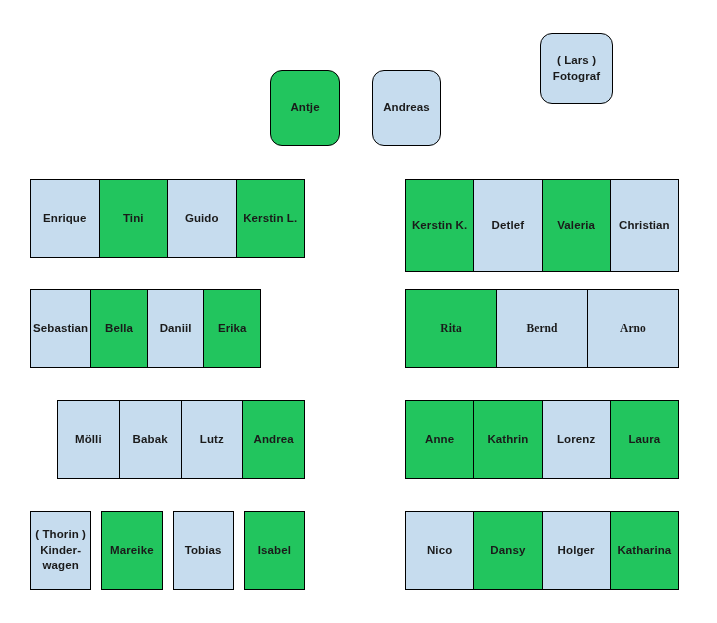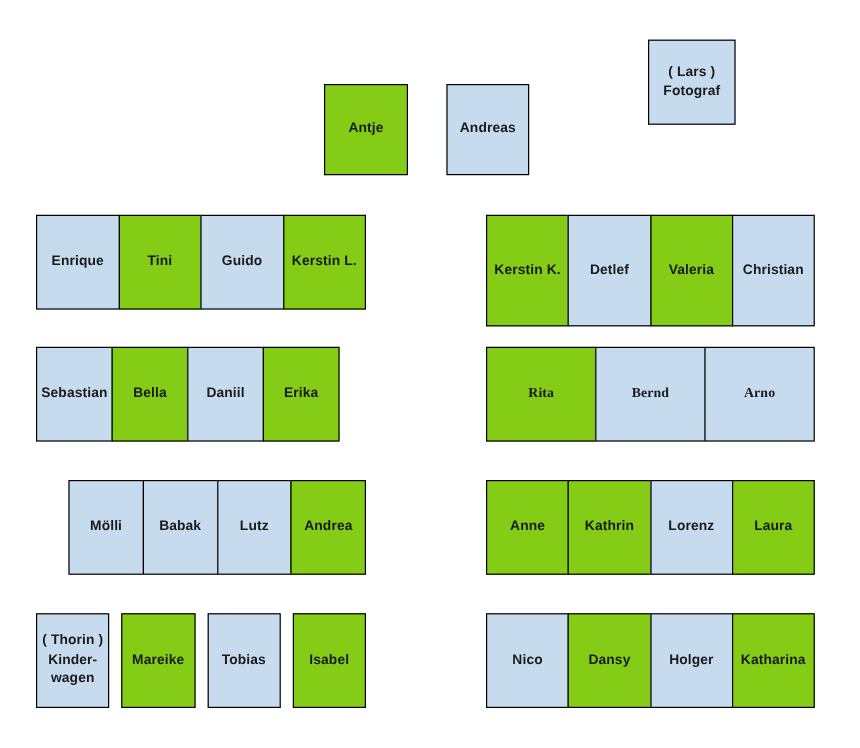--- a/index.html
+++ b/index.html
@@ -31,24 +31,24 @@
     text-align: center;
     font-size: 11.5px;
     font-weight: bold;
     color: #1a1a1a;
     line-height: 1.35;
     letter-spacing: 0.1px;
     white-space: pre-line;
     padding: 1px 2px;
   }
   .seat.blue  { background: #c6dcee; }
-  .seat.pink  { background: #84cc16; }
+  .seat.pink  { background: #22c55e; }
 
   
-  .solo { position: absolute; }
+  .solo { position: absolute; border-radius: 12px; }
 
   
   .table-row {
     position: absolute;
     display: flex;
     box-sizing: border-box;
     border-radius: 28px;
   }
   .table-row .seat {
     position: relative;
@@ -72,21 +72,21 @@
       <div class="seat pink">Tini</div>
       <div class="seat blue">Guido</div>
       <div class="seat pink">Kerstin L.</div>
     </div>
     <div class="table-row" style="left: 405px; top: 179px; width: 274px; height: 93px;">
       <div class="seat pink">Kerstin K.</div>
       <div class="seat blue">Detlef</div>
       <div class="seat pink">Valeria</div>
       <div class="seat blue">Christian</div>
     </div>
-    <div class="table-row" style="left: 30px; top: 289px; width: 253px; height: 79px;">
+    <div class="table-row" style="left: 30px; top: 289px; width: 231px; height: 79px;">
       <div class="seat blue">Sebastian</div>
       <div class="seat pink">Bella</div>
       <div class="seat blue">Daniil</div>
       <div class="seat pink">Erika</div>
     </div>
     <div class="table-row" style="left: 405px; top: 289px; width: 274px; height: 79px; font-family: Liberation Serif, serif;">
       <div class="seat pink">Rita</div>
       <div class="seat blue">Bernd</div>
       <div class="seat blue">Arno</div>
     </div>

